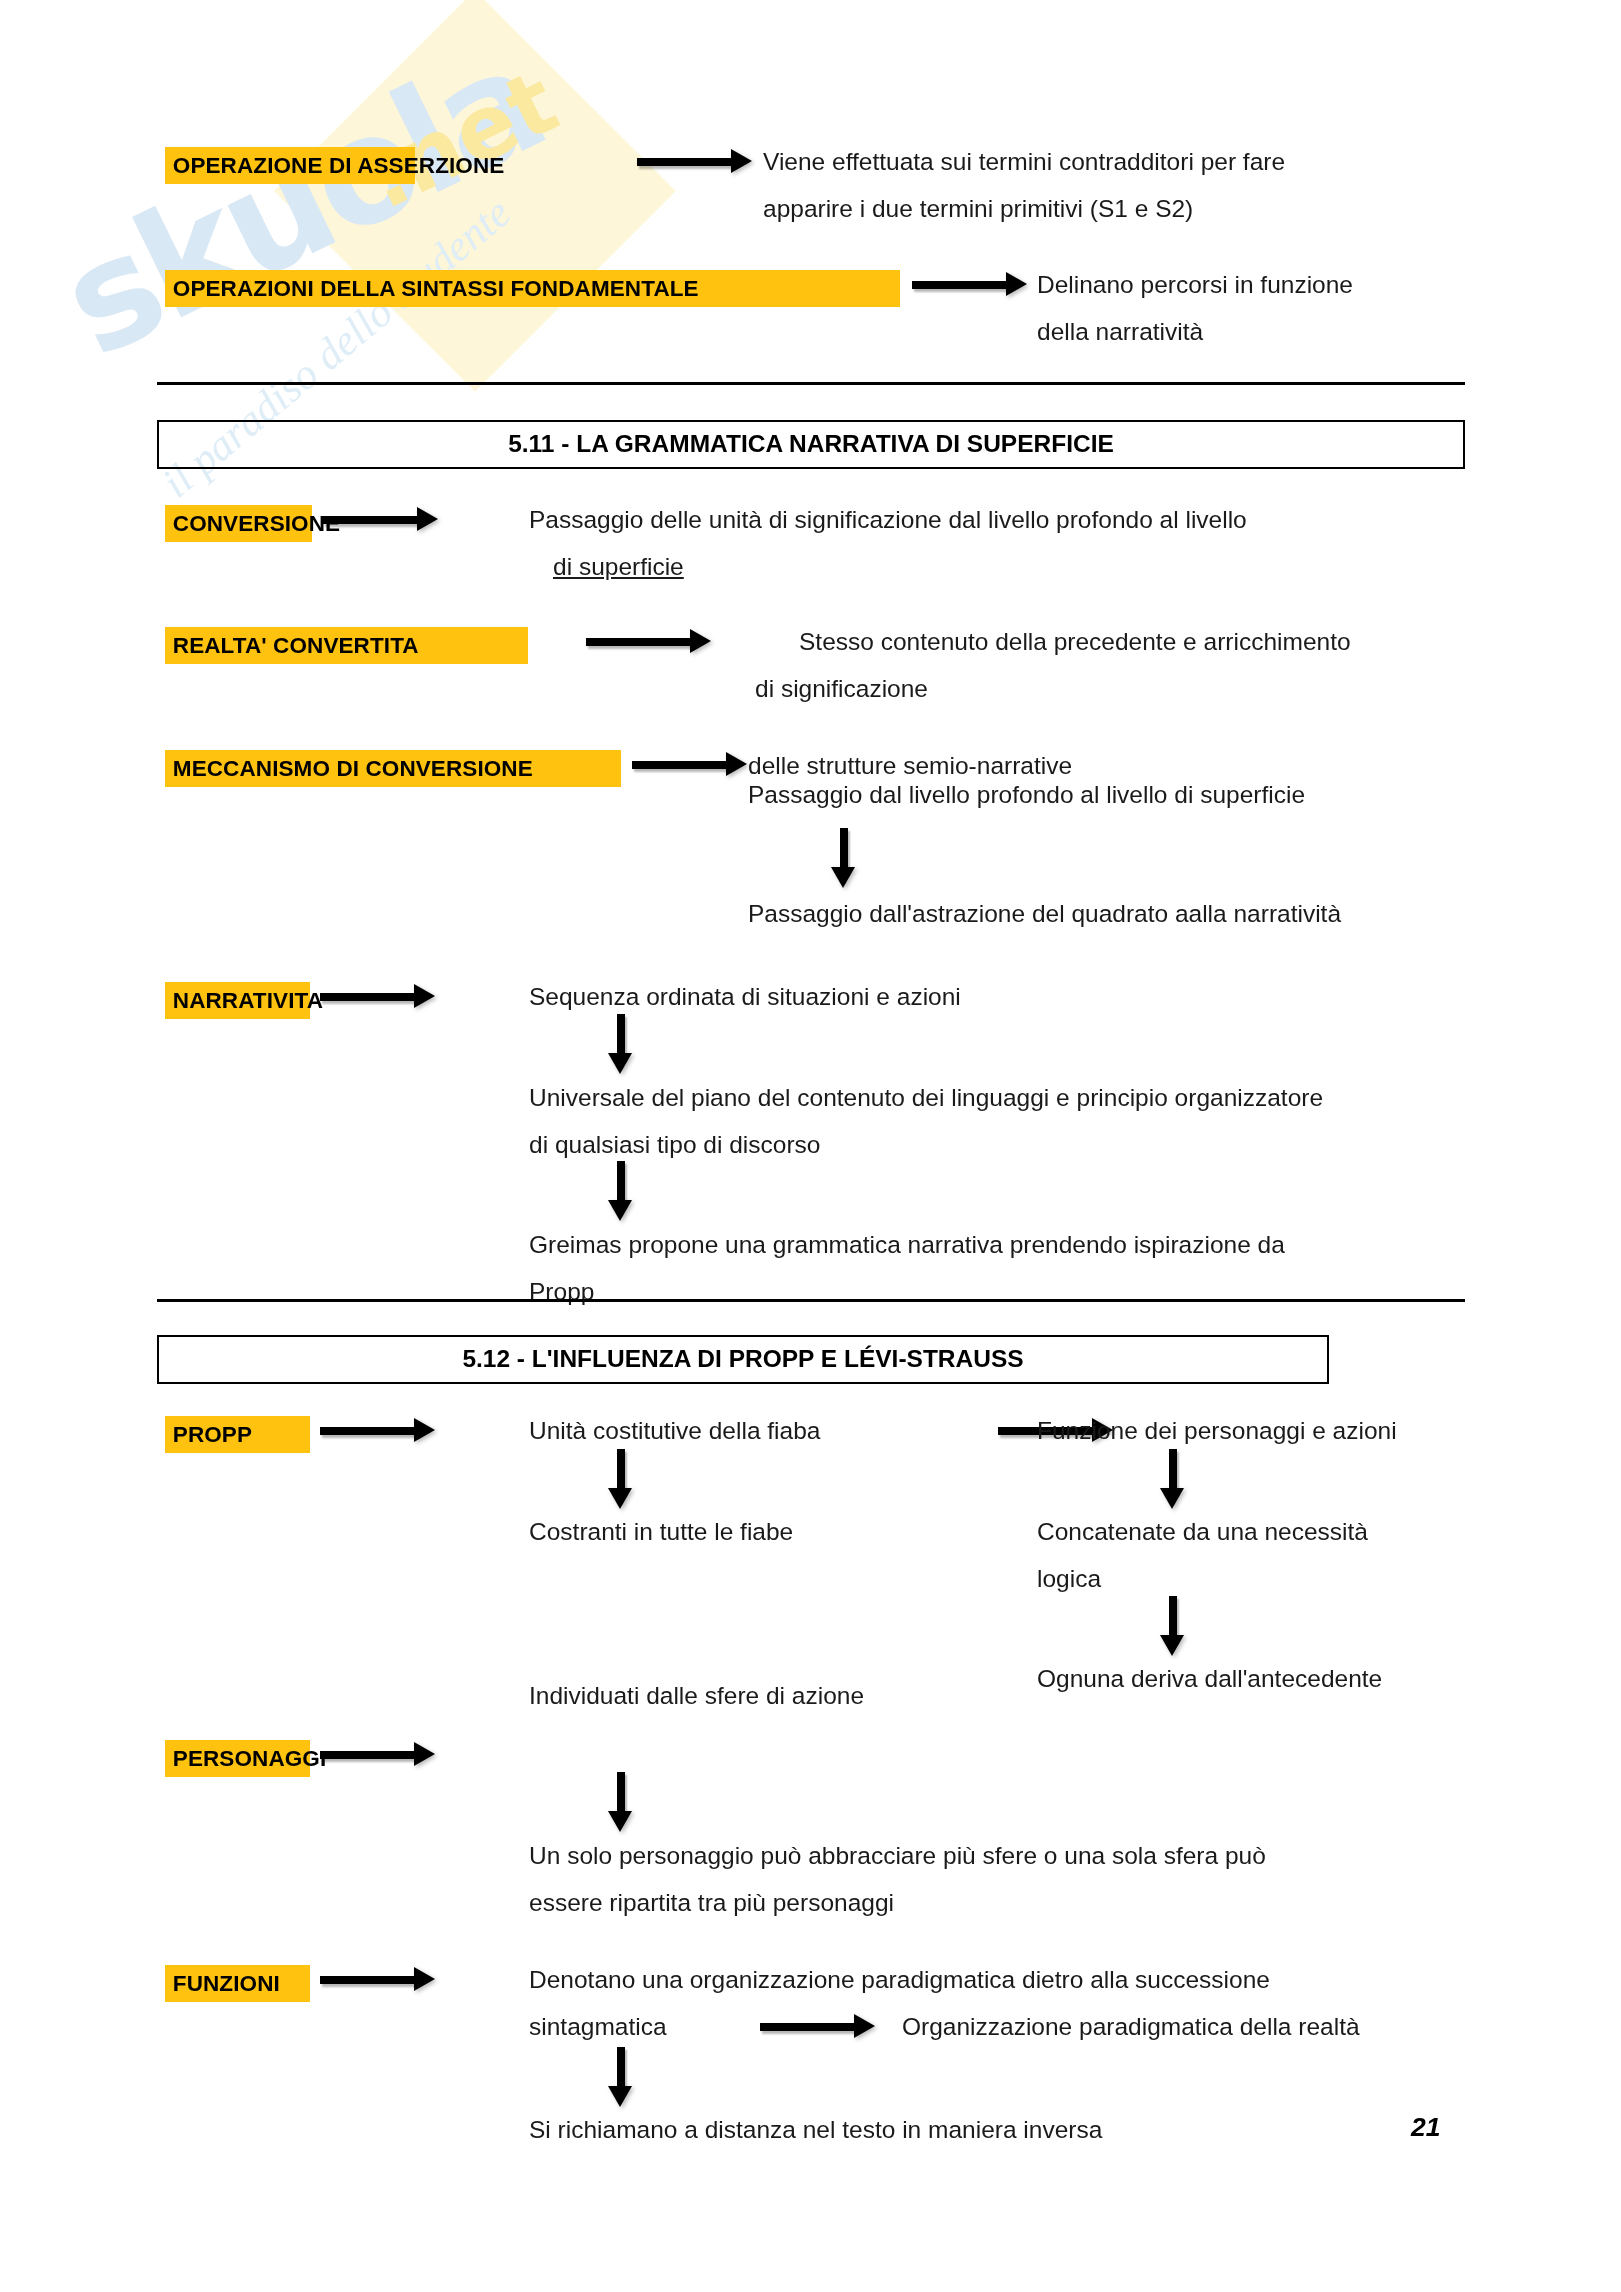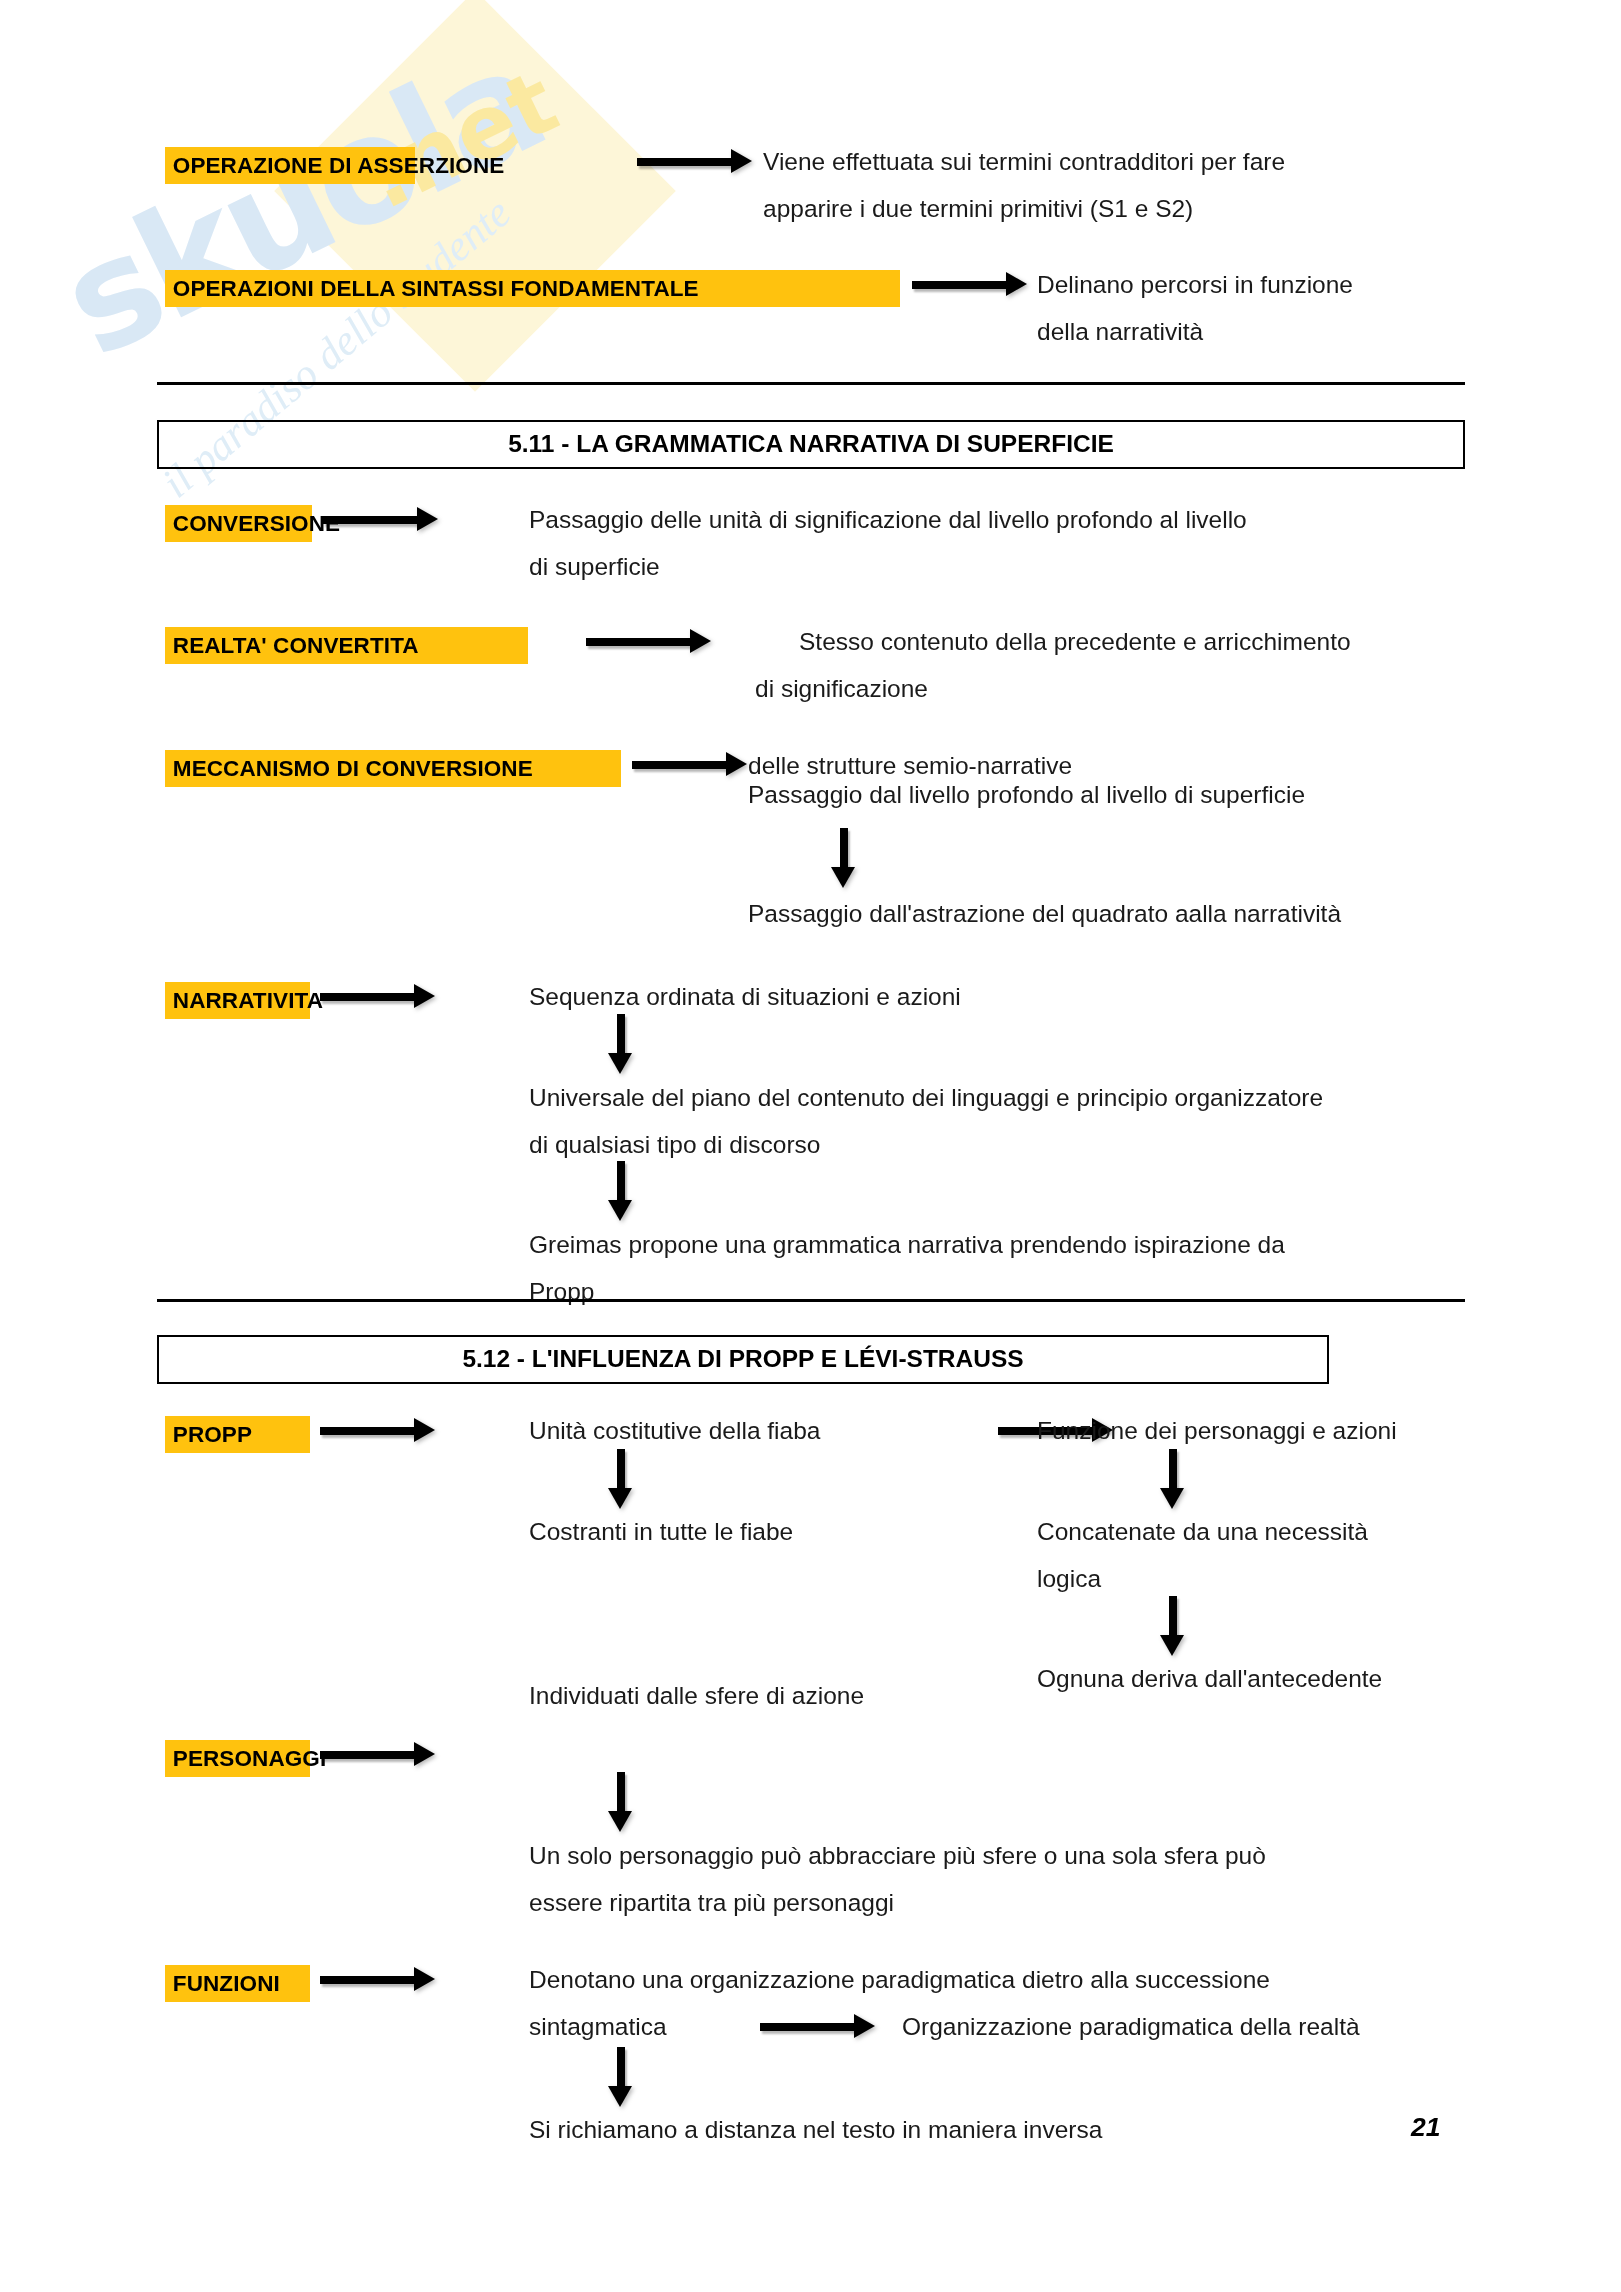--- a/index.html
+++ b/index.html
@@ -218,21 +218,21 @@
     </div>
 
     <div class="hl" style="left:165px; top:505px; width:147px;">CONVERSIONE</div>
 
     <div class="arrow-r" style="left:323px; top:507px; width:116px;">
       <div class="stem" style="width:94px;"></div>
       <div class="head" style="left:94px;"></div>
     </div>
 
     <div class="txt" style="left:529px; top:505px;">Passaggio delle unità di significazione dal livello profondo al livello</div>
-    <div class="txt" style="left:529px; top:552px;">di superficie</div>
+    <div class="txt" style="left:553px; top:552px;text-decoration:underline;">di superficie</div>
 
     <div class="hl" style="left:165px; top:627px; width:363px;">REALTA' CONVERTITA</div>
 
     <div class="arrow-r" style="left:586px; top:629px; width:125px;">
       <div class="stem" style="width:104px;"></div>
       <div class="head" style="left:104px;"></div>
     </div>
 
     <div class="txt" style="left:755px; top:627px;margin-left:44px;">Stesso contenuto della precedente e arricchimento</div>
     <div class="txt" style="left:755px; top:674px;">di significazione</div>

